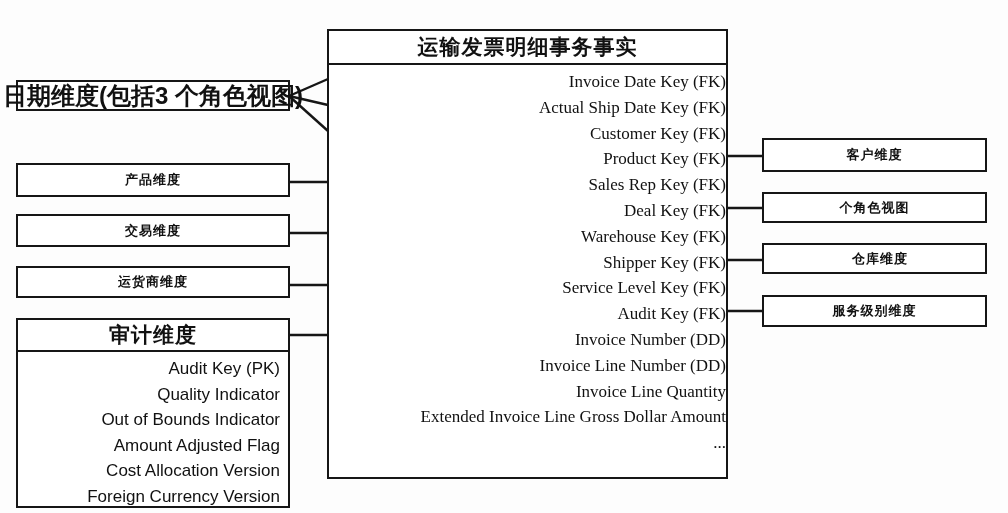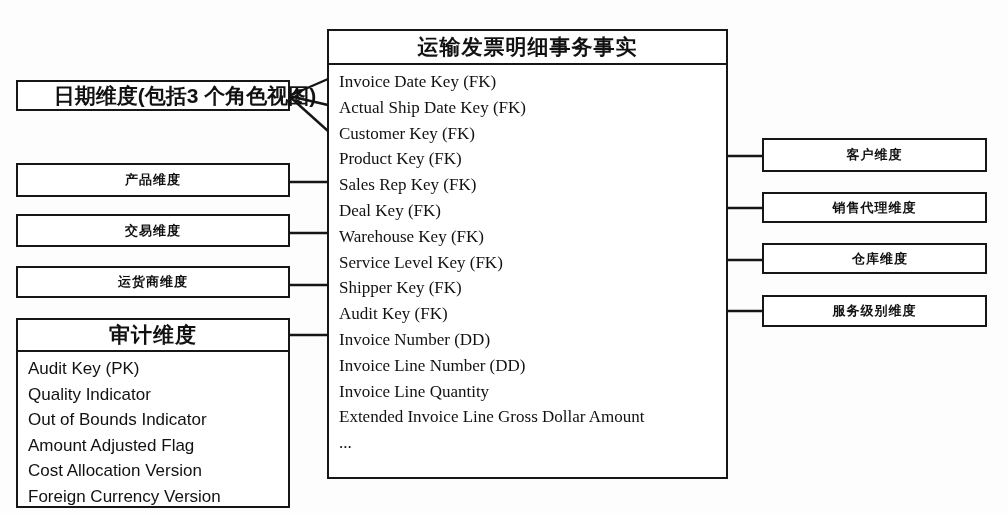--- a/index.html
+++ b/index.html
@@ -8,20 +8,21 @@
     background: #ffffff;
   }
   .canvas {
     position: relative;
     width: 1008px;
     height: 513px;
     background: #fdfdfd;
     font-family: "Liberation Sans", "DejaVu Sans", sans-serif;
     color: #111111;
     overflow: hidden;
+    text-align: right;
   }
   .connectors {
     position: absolute;
     left: 0; top: 0;
     width: 1008px; height: 513px;
     z-index: 1;
     pointer-events: none;
   }
   .box {
     position: absolute;
@@ -35,23 +36,22 @@
     align-items: center;
     justify-content: center;
     width: 100%;
     height: 100%;
     font-weight: bold;
     font-size: 13px;
     letter-spacing: 1px;
     white-space: nowrap;
   }
   .dim-label.small {
-    font-size: 21px;
+    font-size: 24px;
     letter-spacing: 0;
-    padding-left: 32px;
   }
   
   .fact { left: 327px; top: 29px; width: 401px; height: 450px; }
   .fact-title {
     height: 32px;
     border-bottom: 2px solid #161616;
     display: flex;
     align-items: center;
     justify-content: center;
     font-weight: bold;
@@ -122,22 +122,22 @@
   <div class="box fact">
     <div class="fact-title">运输发票明细事务事实</div>
     <div class="fact-body">
       <div class="frow">Invoice Date Key (FK)</div>
       <div class="frow">Actual Ship Date Key (FK)</div>
       <div class="frow">Customer Key (FK)</div>
       <div class="frow">Product Key (FK)</div>
       <div class="frow">Sales Rep Key (FK)</div>
       <div class="frow">Deal Key (FK)</div>
       <div class="frow">Warehouse Key (FK)</div>
+      <div class="frow">Shipper Key (FK)</div>
       <div class="frow">Service Level Key (FK)</div>
-      <div class="frow">Shipper Key (FK)</div>
       <div class="frow">Audit Key (FK)</div>
       <div class="frow">Invoice Number (DD)</div>
       <div class="frow">Invoice Line Number (DD)</div>
       <div class="frow">Invoice Line Quantity</div>
       <div class="frow">Extended Invoice Line Gross Dollar Amount</div>
       <div class="frow">...</div>
     </div>
   </div>
 
   <div class="box lbox date-dim">
@@ -166,21 +166,21 @@
       <div class="arow">Cost Allocation Version</div>
       <div class="arow">Foreign Currency Version</div>
     </div>
   </div>
 
   <div class="box rbox customer-dim">
     <div class="dim-label">客户维度</div>
   </div>
 
   <div class="box rbox salesrep-dim">
-    <div class="dim-label">销售代理维度</div>
+    <div class="dim-label">个角色视图</div>
   </div>
 
   <div class="box rbox warehouse-dim">
     <div class="dim-label">仓库维度</div>
   </div>
 
   <div class="box rbox servicelevel-dim">
     <div class="dim-label">服务级别维度</div>
   </div>
 

